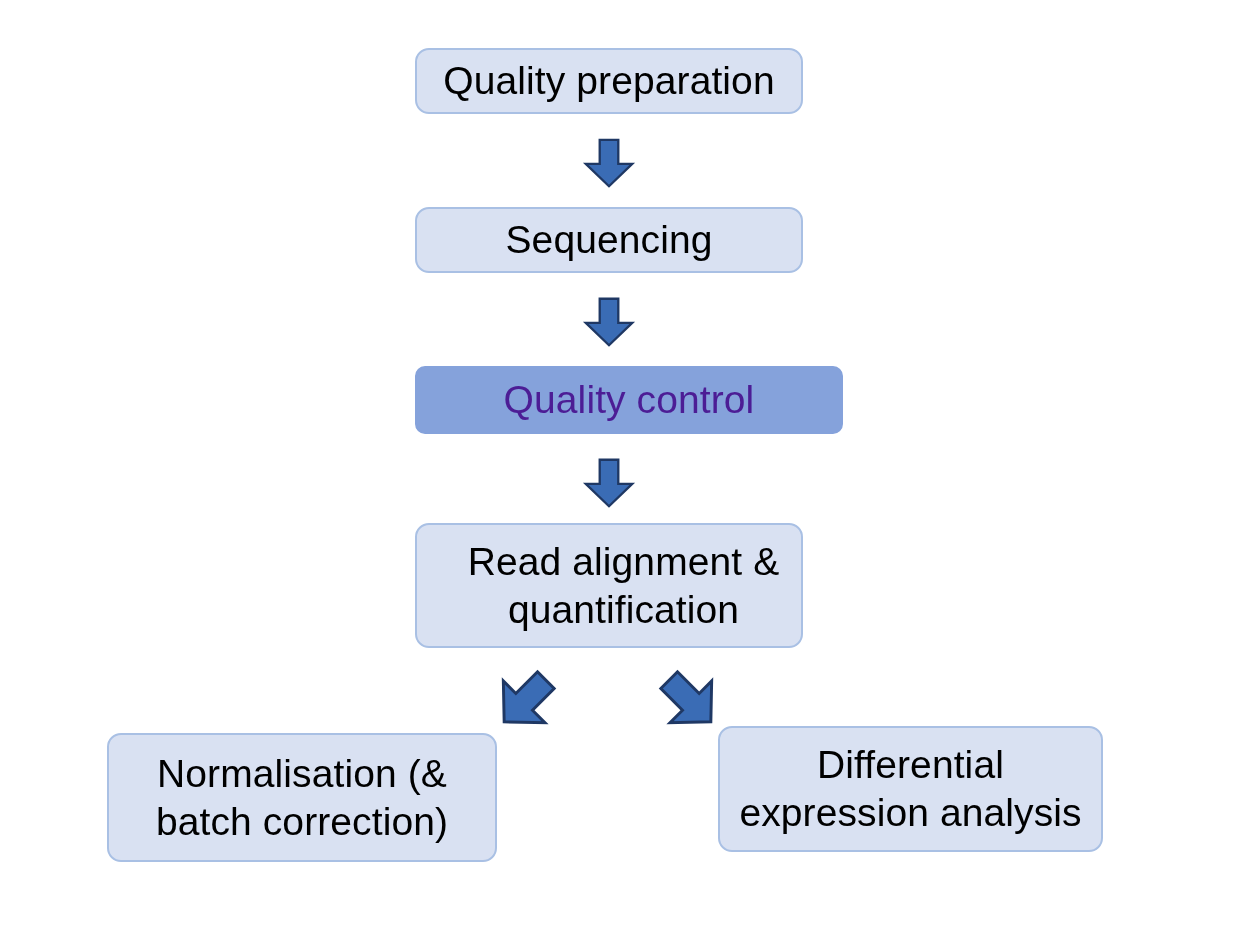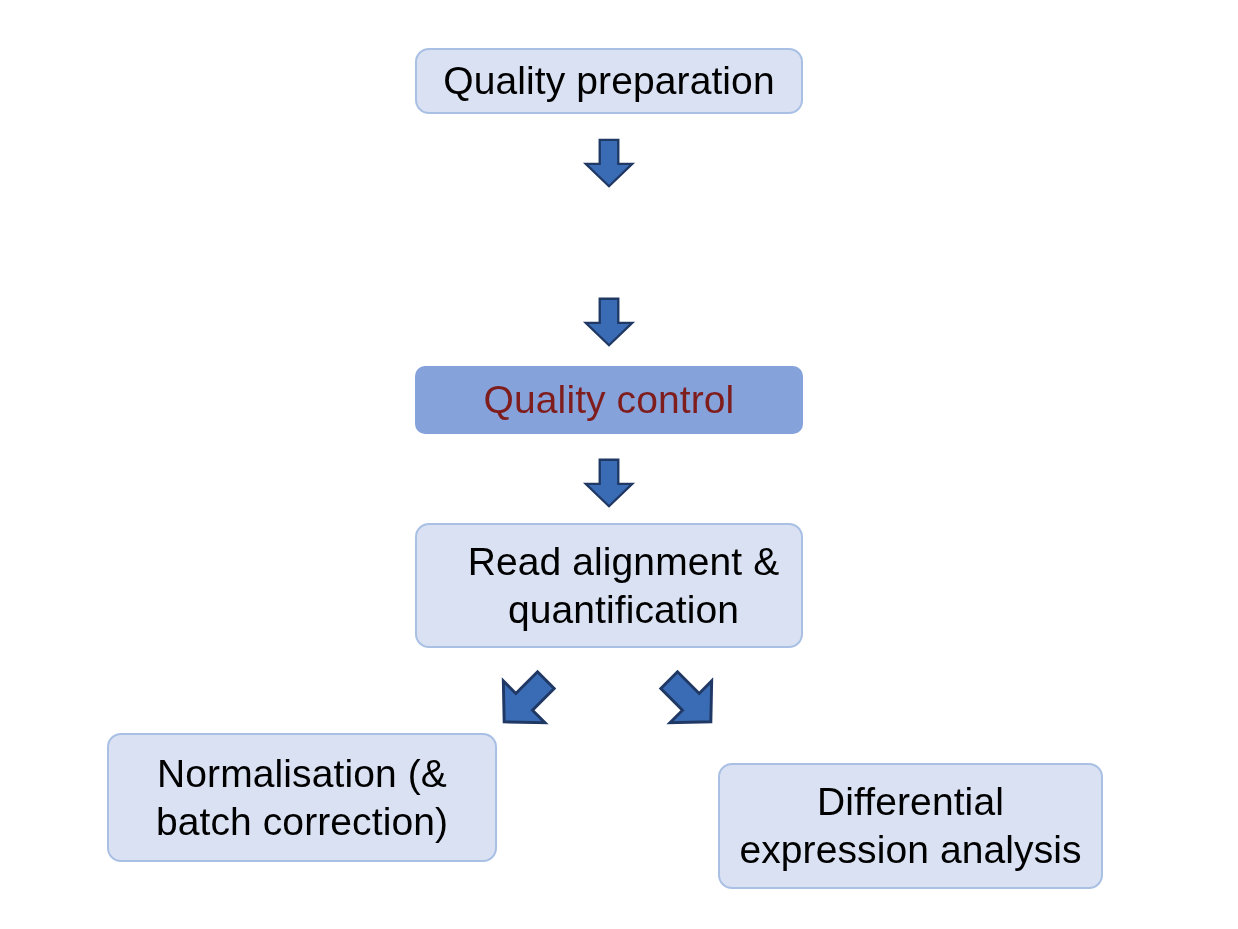--- a/index.html
+++ b/index.html
@@ -49,26 +49,27 @@
   .arrow svg {
     display: block;
     overflow: visible;
   }
 </style>
 </head>
 <body>
 
 <div id="canvas" style="background: rgb(255, 255, 255);">
     <div class="node light" style="left: 415px; top: 48px; width: 388px; height: 66px; background: rgb(217, 225, 242); border-color: rgb(169, 192, 228); color: rgb(0, 0, 0);">Quality preparation</div>
-    <div class="node highlight" style="left: 415px; top: 366px; width: 388px; height: 68px; background: rgb(133, 162, 219); border-color: rgb(133, 162, 219); color: #7f1d1d;">Quality control</div>
+    <div class="node light" style="left: 415px; top: 207px; width: 388px; height: 66px; background: rgb(217, 225, 242); border-color: rgb(169, 192, 228); color: rgb(0, 0, 0);">Sequencing</div>
+    <div class="node highlight" style="left: 415px; top: 366px; width: 428px; height: 68px; background: rgb(133, 162, 219); border-color: rgb(133, 162, 219); color: #4c1d95;">Quality control</div>
     <div class="node light" style="left: 415px; top: 523px; width: 388px; height: 125px; background: rgb(217, 225, 242); border-color: rgb(169, 192, 228); color: rgb(0, 0, 0); padding-left: 43px;">Read alignment &amp;
 quantification</div>
     <div class="node light" style="left: 107px; top: 733px; width: 390px; height: 129px; background: rgb(217, 225, 242); border-color: rgb(169, 192, 228); color: rgb(0, 0, 0); text-align: center;">Normalisation (&amp;
 batch correction)</div>
-    <div class="node light" style="left: 718px; top: 763px; width: 385px; height: 126px; background: rgb(217, 225, 242); border-color: rgb(169, 192, 228); color: rgb(0, 0, 0);">Differential
+    <div class="node light" style="left: 718px; top: 726px; width: 385px; height: 126px; background: rgb(217, 225, 242); border-color: rgb(169, 192, 228); color: rgb(0, 0, 0);">Differential
 expression analysis</div>
     <div class="arrow" style="left: 583px; top: 132px; width: 52px; height: 62px;">
       <svg viewBox="-6 -6 112 112" width="52" height="62">
         <g>
           <path d="M30,0 L70,0 L70,52 L100,52 L50,100 L0,52 L30,52 Z" fill="#3a6cb5" stroke="#1f3864" stroke-width="5" stroke-linejoin="miter"></path>
         </g>
       </svg>
     </div>
     <div class="arrow" style="left: 583px; top: 291px; width: 52px; height: 62px;">
       <svg viewBox="-6 -6 112 112" width="52" height="62">

